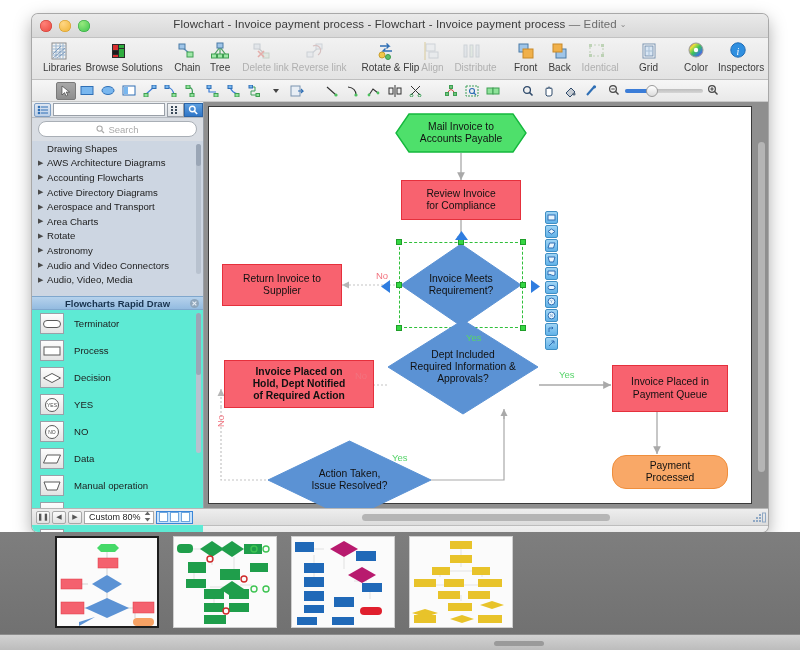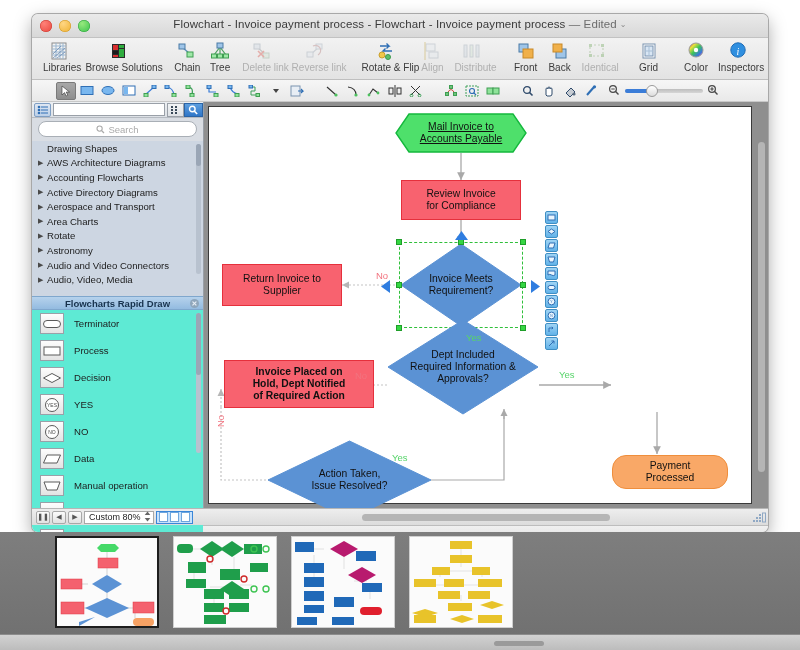--- a/index.html
+++ b/index.html
@@ -795,21 +795,21 @@
             <path d="M12 300 L12 282" fill="none" stroke="#c4c4c4" stroke-width="1.2" stroke-dasharray="2 2" marker-end="url(#ahd)"></path>
 
             <path d="M222 373 L295 373 L295 307" fill="none" stroke="#a9a9a9" stroke-width="1.2"></path>
             <path d="M295 312 L295 302" fill="none" stroke="#a9a9a9" stroke-width="1.2" marker-end="url(#ah)"></path>
           </svg>
 
           <div class="node" style="left:186px; top:6px; width:132px; height:40px;">
             <svg width="132" height="40" viewBox="0 0 132 40">
               <polygon points="14,1 118,1 131,20 118,39 14,39 1,20" fill="#4ee06b" stroke="#14b83d" stroke-width="1.4"></polygon>
             </svg>
-            <span class="lbl" style="white-space:pre-line;text-decoration:underline;">Mail Invoice to
+            <span class="lbl" style="white-space:pre-line;">Mail Invoice to
 Accounts Payable</span>
           </div>
 
           <div class="node n-rect" style="left:192px; top:73px; width:120px; height:40px; white-space:pre-line;">
             <span class="lbl" style="white-space:pre-line;">Review Invoice
 for Compliance</span>
           </div>
 
           <div class="sel-box" style="left:190px; top:135px; width:124px; height:86px;"></div>
           <div class="node" style="left:190px; top:135px; width:124px; height:86px;align-items:center;">
@@ -917,20 +917,24 @@
 
           <div class="node" style="left:178px; top:212px; width:152px; height:96px;">
             <svg width="152" height="96" viewBox="0 0 152 96">
               <polygon points="76,1 151,48 76,95 1,48" fill="#5b92d4" stroke="#5b92d4"></polygon>
             </svg>
             <span class="lbl" style="white-space:pre-line;">Dept Included
 Required Information &amp;
 Approvals?</span>
           </div>
 
+          <div class="node n-rect" style="left:403px; top:258px; width:116px; height:47px;">
+            <span class="lbl" style="white-space:pre-line;">Invoice Placed in
+Payment Queue</span>
+          </div>
 
           <div class="node" style="left:58px; top:333px; width:165px; height:80px;">
             <svg width="165" height="80" viewBox="0 0 165 80">
               <polygon points="82.5,1 164,40 82.5,79 1,40" fill="#5b92d4" stroke="#5b92d4"></polygon>
             </svg>
             <span class="lbl" style="white-space:pre-line;">Action Taken,
 Issue Resolved?</span>
           </div>
 
           <div class="node n-rounded" style="left:403px; top:348px; width:116px; height:34px;">

